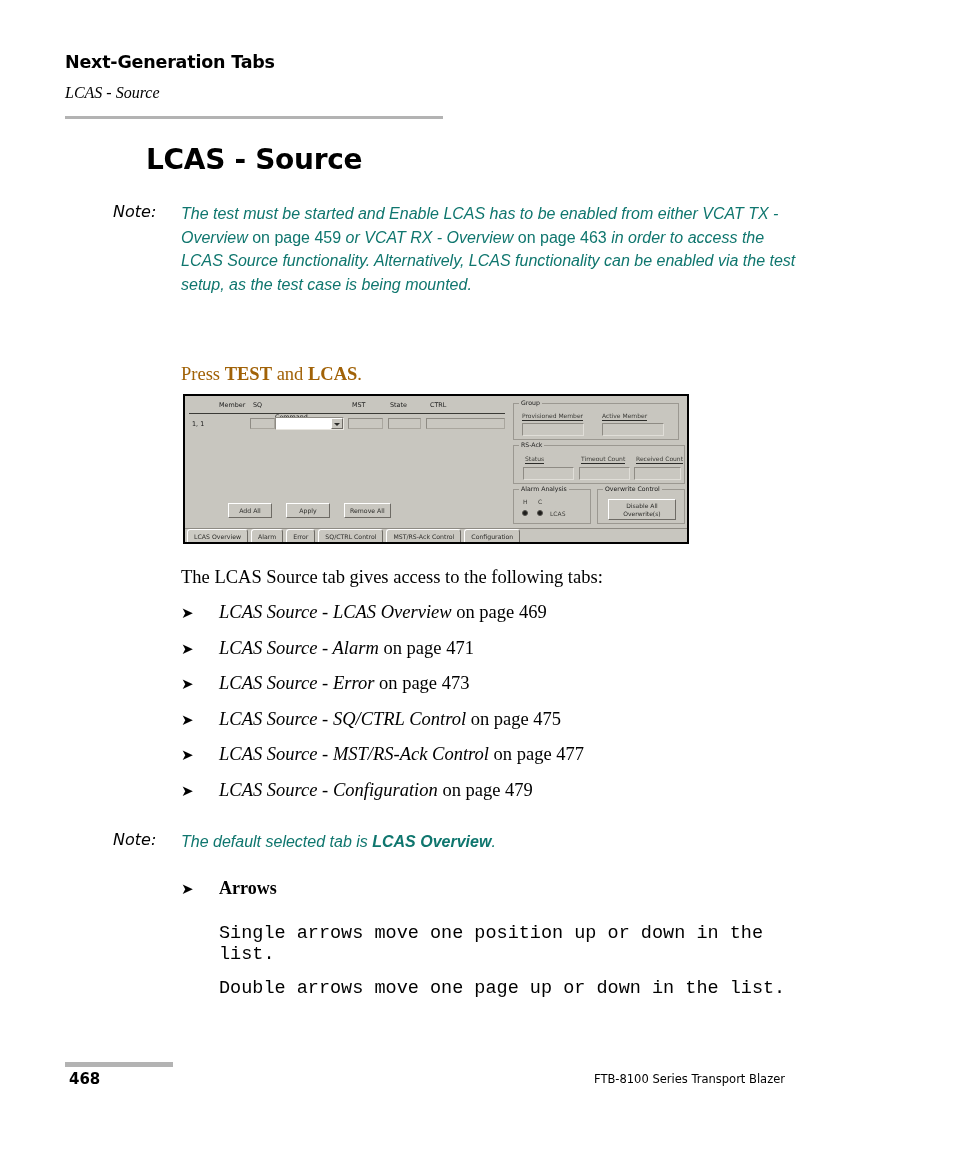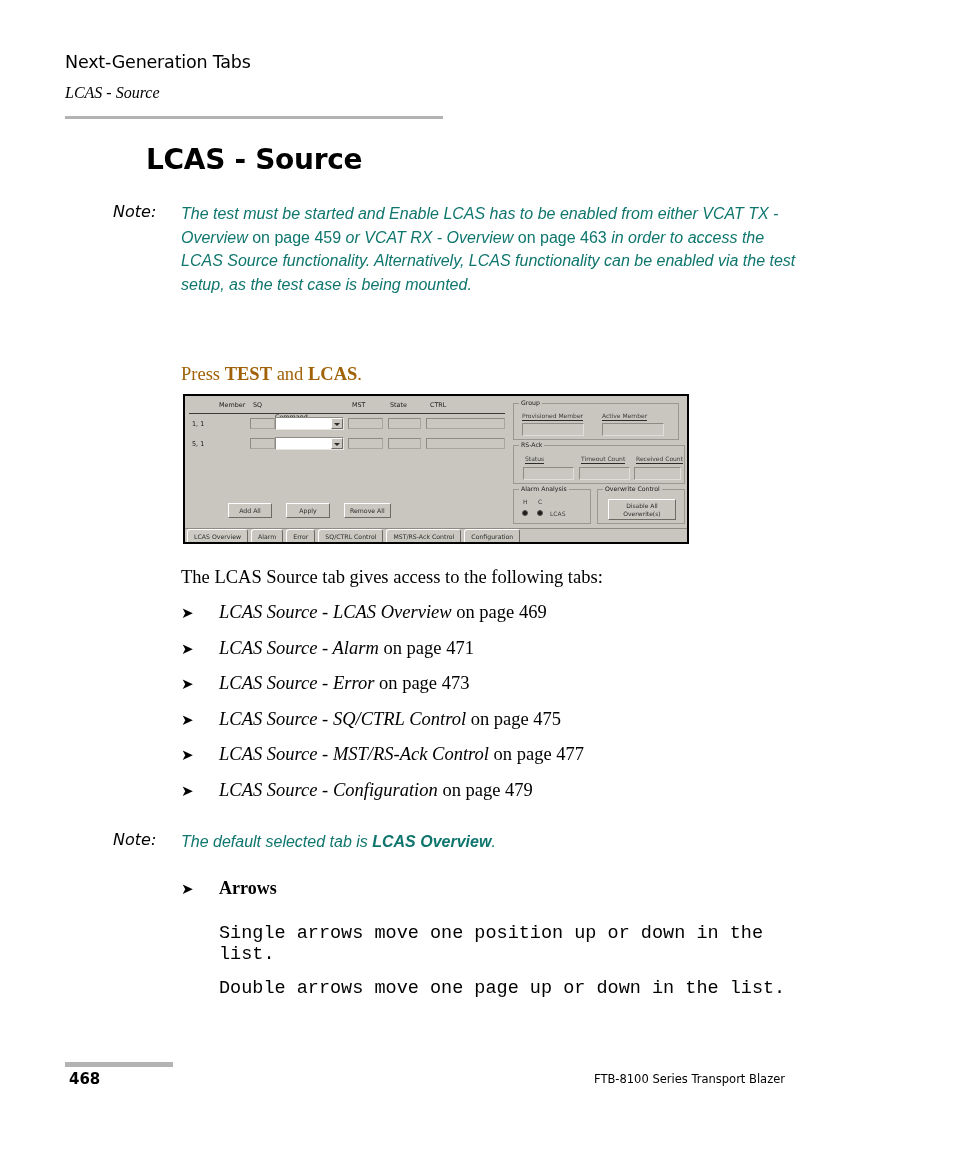--- a/index.html
+++ b/index.html
@@ -18,21 +18,21 @@
 
   
   .running-header {
     position: absolute;
     left: 65px;
     top: 52px;
     width: 380px;
   }
   .rh-title {
     font-family: "DejaVu Sans", sans-serif;
-    font-weight: normal;
+    font-weight: bold;
     font-size: 17.5px;
     letter-spacing: -0.2px;
     color: #000;
     line-height: 1.15;
   }
   .rh-sub {
     font-family: "Liberation Serif", serif;
     font-style: italic;
     font-size: 16px;
     margin-top: 12px;
@@ -464,30 +464,20 @@
       <span class="row-label">1, 1</span>
       <div class="fld fld-sq"></div>
       <div class="combo">
         <div class="combo-btn"></div>
       </div>
       <div class="fld fld-mst"></div>
       <div class="fld fld-st"></div>
       <div class="fld fld-ctrl"></div>
     </div>
 
-    <div class="fig-row" id="fig-row-1">
-      <span class="row-label">5, 1</span>
-      <div class="fld fld-sq"></div>
-      <div class="combo">
-        <div class="combo-btn"></div>
-      </div>
-      <div class="fld fld-mst"></div>
-      <div class="fld fld-st"></div>
-      <div class="fld fld-ctrl"></div>
-    </div>
   </div>
 
   <div class="fig-actions">
     <div class="fig-btn">Add All</div>
     <div class="fig-btn">Apply</div>
     <div class="fig-btn">Remove All</div>
   </div>
 
   <div class="fig-right">
 

